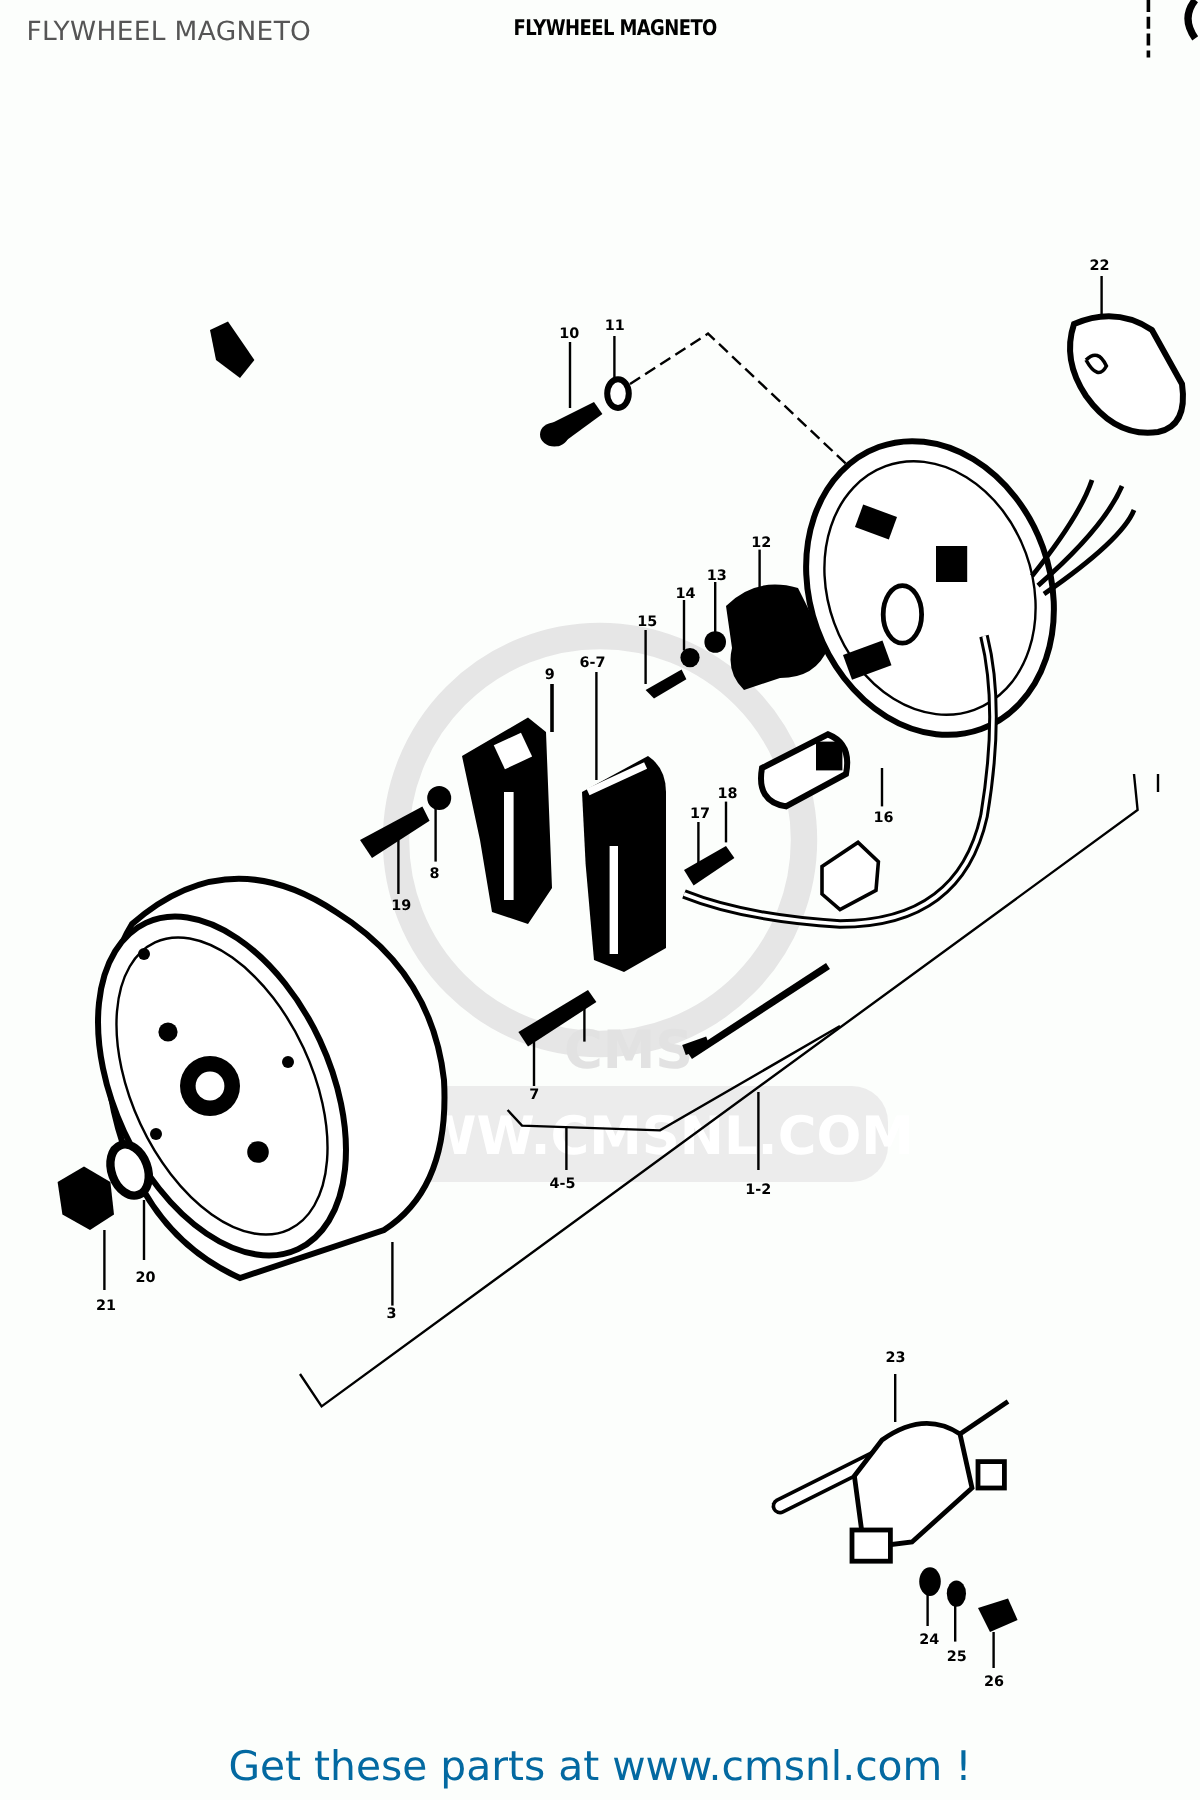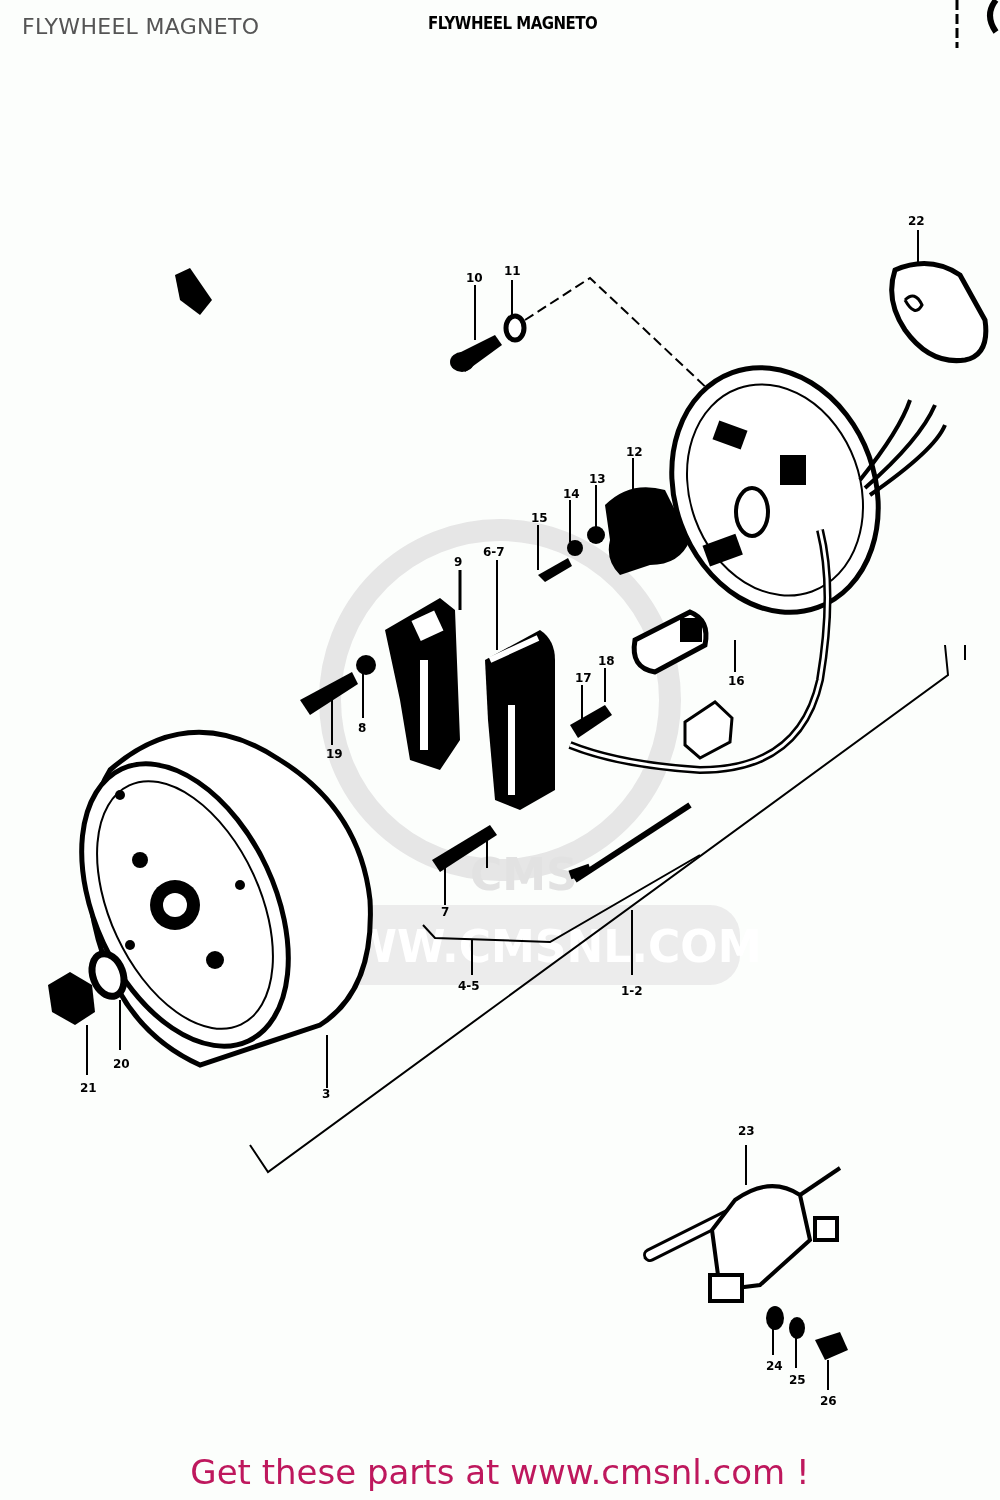--- a/index.html
+++ b/index.html
@@ -1,19 +1,19 @@
 <!DOCTYPE html>
 <html><head>
   <meta charset="utf-8">
   <style>
     html, body { margin:0; padding:0; background:#fcfefc; }
     body { width:1000px; height:1500px; position:relative; overflow:hidden; font-family:"Liberation Sans", sans-serif; }
     .page-title { position:absolute; left:22px; top:14px; font-family:"DejaVu Sans", sans-serif; font-size:22px; color:#555; letter-spacing:0.3px; }
     .diagram-title { position:absolute; left:428px; top:14px; font-family:"DejaVu Sans", sans-serif; font-weight:bold; font-size:15px; color:#000; letter-spacing:-0.5px; transform:scaleY(1.2); }
-    .footer { position:absolute; left:0; width:1000px; top:1452px; text-align:center; font-family:"DejaVu Sans", sans-serif; font-size:34px; color:#be185d; }
+    .footer { position:absolute; left:0; width:1000px; top:1452px; text-align:center; font-family:"DejaVu Sans", sans-serif; font-size:34px; color:#0369a1; }
     svg.diagram { position:absolute; left:0; top:0; }
     .lbl { font-family:"DejaVu Sans", sans-serif; font-weight:bold; font-size:12px; fill:#000; }
     .wm { font-family:"DejaVu Sans", sans-serif; font-weight:bold; font-size:44px; fill:#e2e2e2; }
   </style>
 </head>
 <body>
 
 <div class="page-title">FLYWHEEL MAGNETO</div>
 <div class="diagram-title">FLYWHEEL MAGNETO</div>
 

